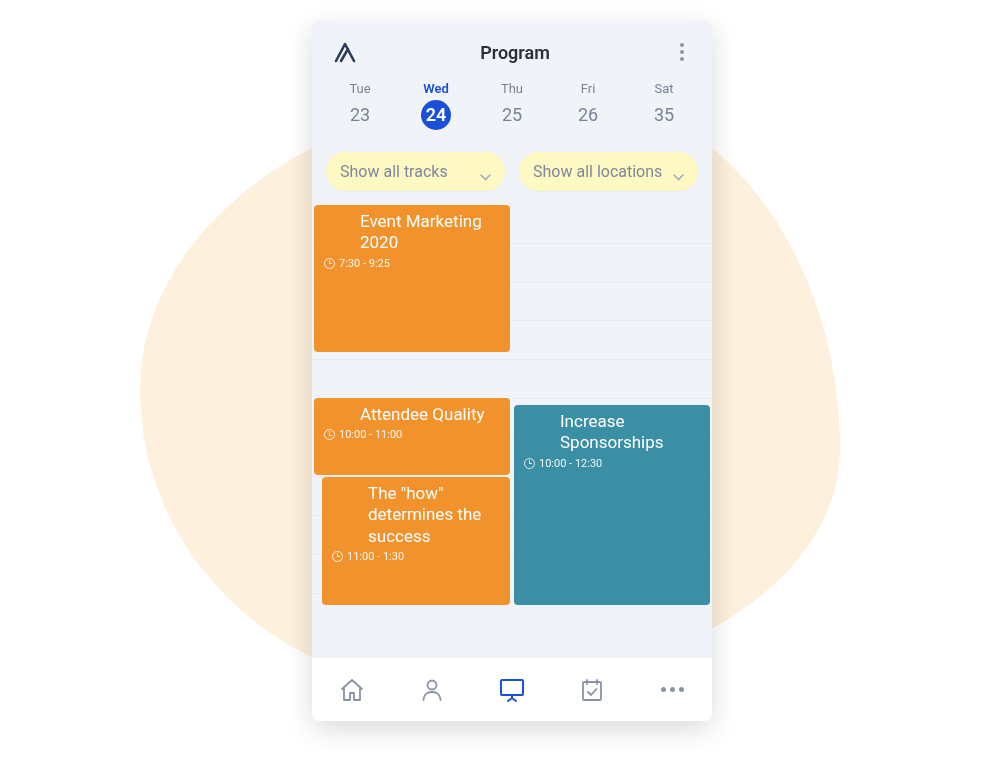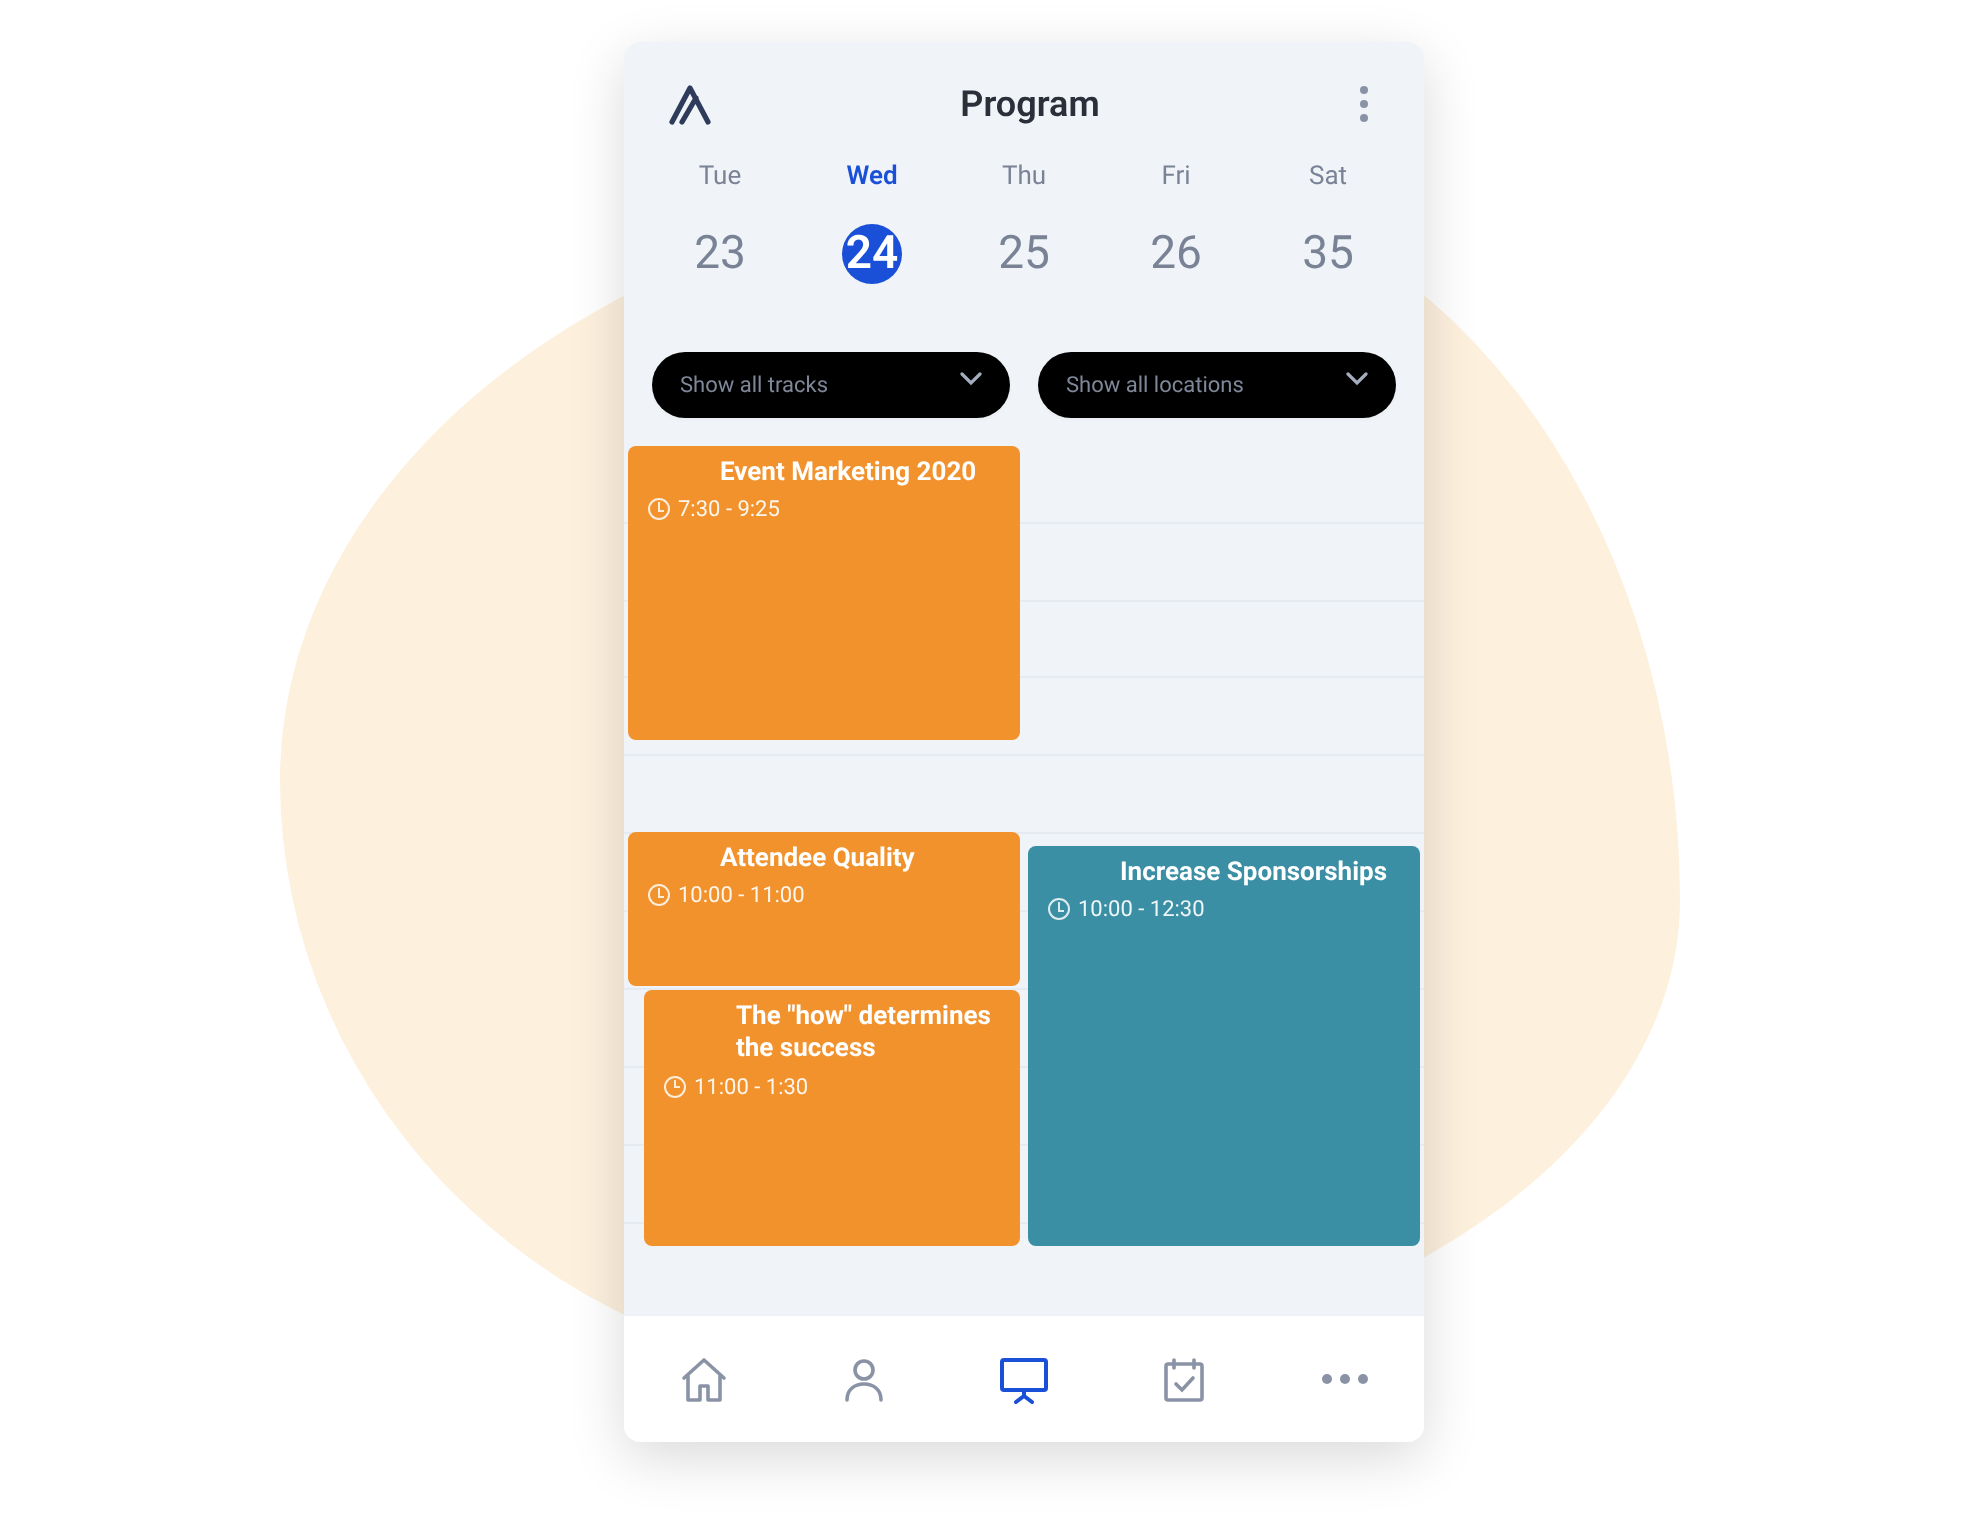--- a/index.html
+++ b/index.html
@@ -75,51 +75,51 @@
     .day {
       text-align: center;
       cursor: pointer;
     }
     .day-name {
       font-size: 13px;
       color: #7a8396;
       margin-bottom: 2px;
     }
     .day-number {
-      font-size: 23px;
+      font-size: 18px;
       color: #7a8396;
       width: 30px;
       height: 30px;
       line-height: 30px;
       border-radius: 50%;
-      margin: 16px auto;
+      margin: 4px auto;
     }
     .day.active .day-name {
       color: #1a4fd8;
       font-weight: 600;
     }
     .day.active .day-number {
       background: #1a4fd8;
       color: #fff;
       font-weight: 600;
     }
     .filters {
       display: flex;
       gap: 14px;
       padding: 6px 14px 14px 14px;
     }
     .filter {
       flex: 1;
-      background: #000000;
+      background: #fef9c3;
       border-radius: 20px;
       padding: 10px 14px;
-      font-size: 11px;
+      font-size: 16px;
       color: #7f8899;
       display: flex;
-      align-items: flex-start;
+      align-items: flex-end;
       justify-content: space-between;
       cursor: pointer;
       box-shadow: 0 1px 2px rgba(0,0,0,0.03);
     }
     .schedule-wrapper {
       flex: 1;
       overflow: hidden;
     }
     .track-headers {
       display: flex;
@@ -163,22 +163,22 @@
       padding: 6px 10px;
       color: #fff;
       overflow: hidden;
     }
     .event.indent {
       left: 10px;
     }
     .event.orange { background: #f2922d; }
     .event.teal { background: #3a8fa4; }
     .event-title {
-      font-size: 13px;
-      font-weight: 700;
+      font-size: 17px;
+      font-weight: 400;
       line-height: 1.25;
       margin-bottom: 3px;
       padding-left: 36px;
     }
     .event-time {
       font-size: 11px;
       opacity: 0.92;
       display: flex;
       align-items: center;
       gap: 4px;

